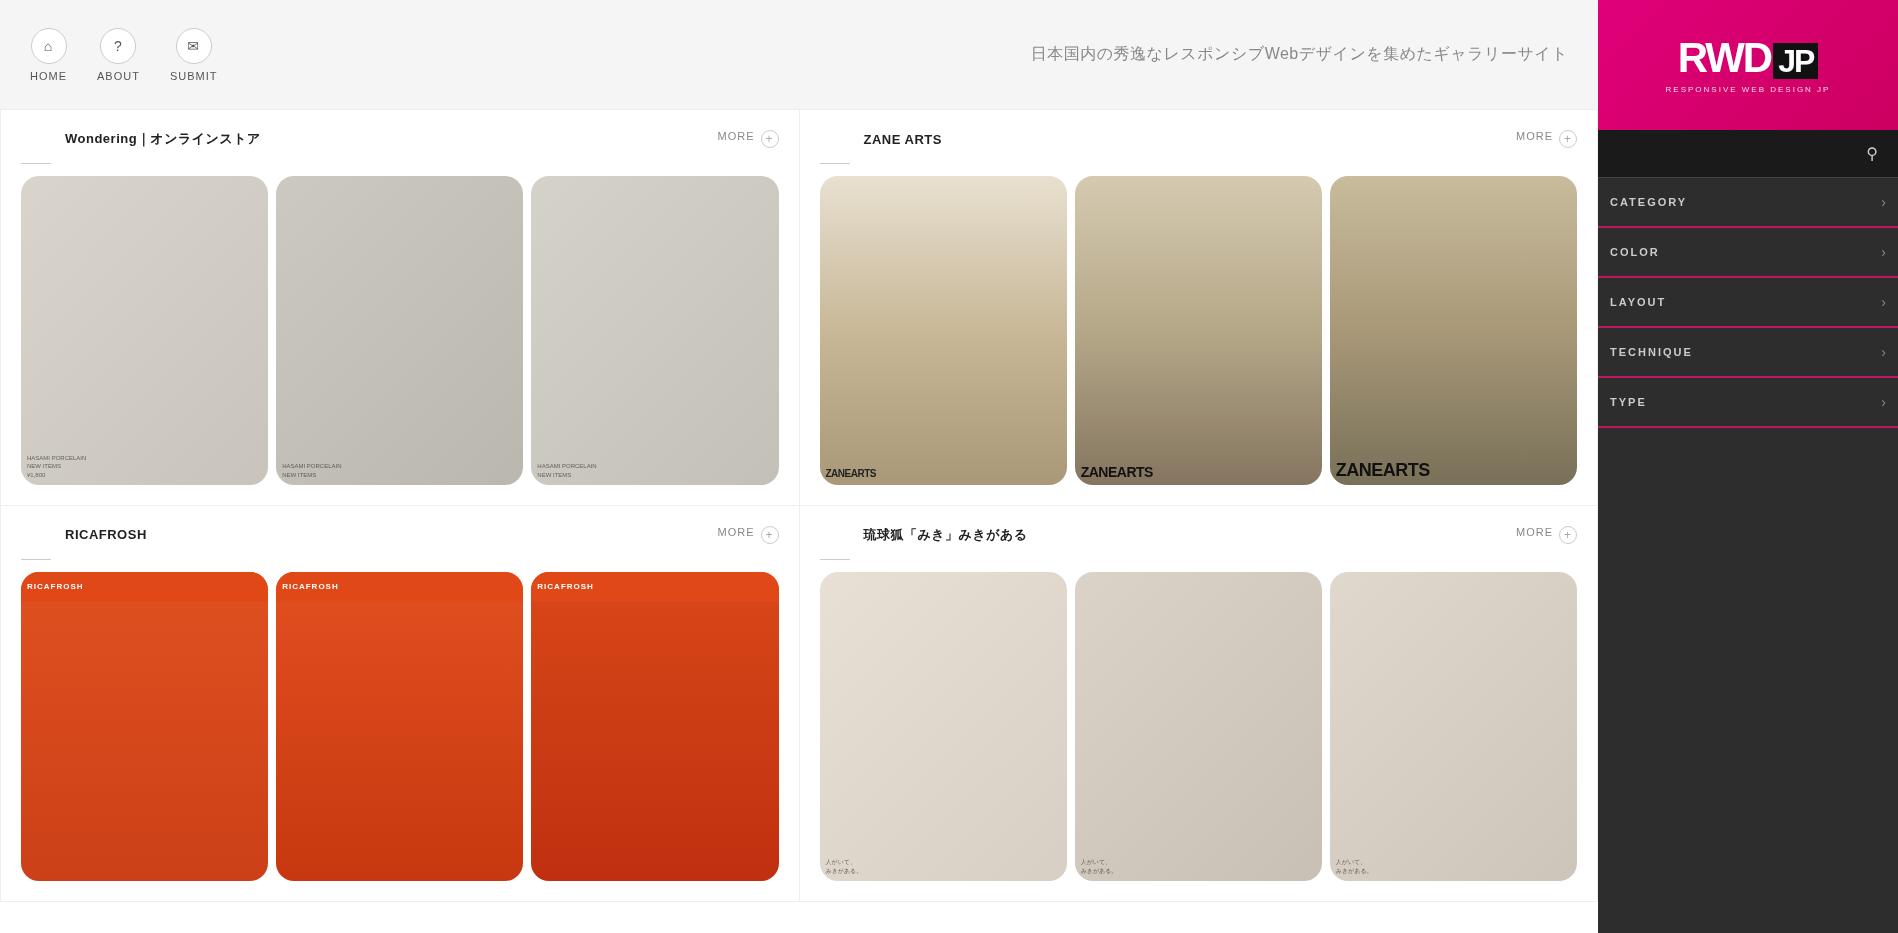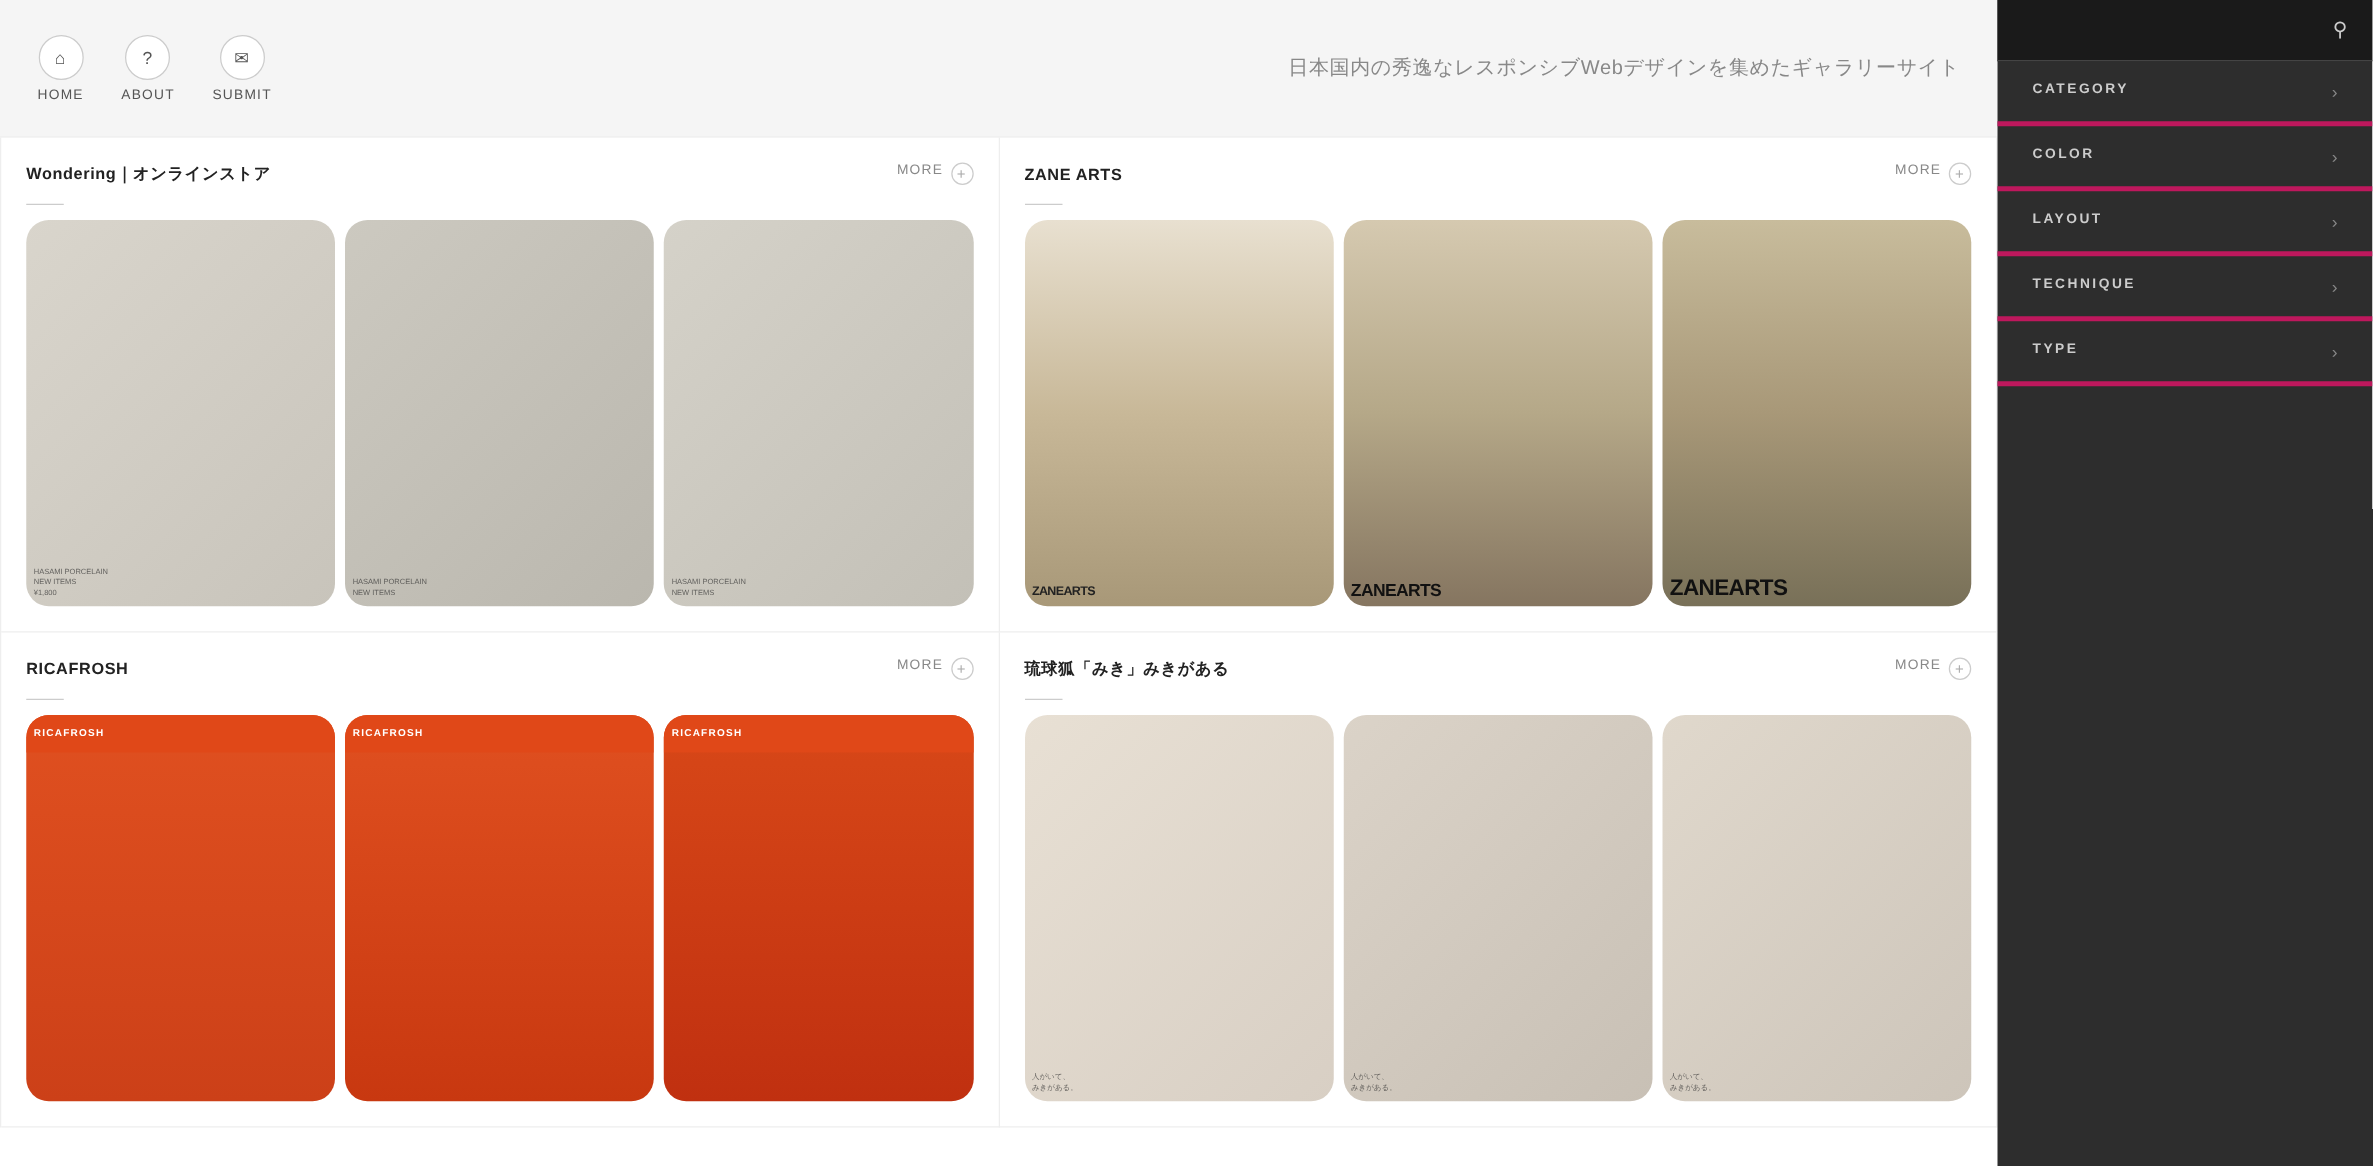--- a/index.html
+++ b/index.html
@@ -74,20 +74,21 @@
     .gallery-section {
       border-right: 1px solid #eee;
       border-bottom: 1px solid #eee;
       padding: 20px;
     }
     .section-header {
       display: flex;
       justify-content: space-between;
       align-items: center;
       margin-bottom: 15px;
+      margin-left: 44px;
     }
     .section-title {
       font-size: 13px;
       font-weight: 600;
       color: #222;
       letter-spacing: 0.5px;
     }
     .more-btn {
       display: flex;
       align-items: flex-start;
@@ -259,23 +260,23 @@
     .search-icon {
       color: #ccc;
       font-size: 16px;
       cursor: pointer;
     }
 
     
     .filter-item {
       display: flex;
       justify-content: space-between;
-      align-items: flex-start;
-      padding: 16px 28px;
-      border-bottom: 4px solid #be185d;
+      align-items: center;
+      padding: 16px 12px;
+      border-bottom: 2px solid #be185d;
       cursor: pointer;
     }
     .filter-label {
       font-size: 11px;
       font-weight: 600;
       color: #ccc;
       letter-spacing: 2px;
       text-transform: uppercase;
     }
     .filter-arrow {
@@ -423,20 +424,27 @@
           </div>
         </div>
       </div>
     </div>
 
   </div>
 </div>
 
 <aside class="right-sidebar">
 
+  <div class="sidebar-brand">
+    <div class="brand-logo">
+      <span>RWD</span>
+      <span class="jp-part">JP</span>
+    </div>
+    <div class="brand-subtitle">RESPONSIVE WEB DESIGN JP</div>
+  </div>
 
   <div class="sidebar-search">
     <span class="search-icon">⚲</span>
   </div>
 
   <div class="filter-item">
     <span class="filter-label">CATEGORY</span>
     <span class="filter-arrow">›</span>
   </div>
   <div class="filter-item">

